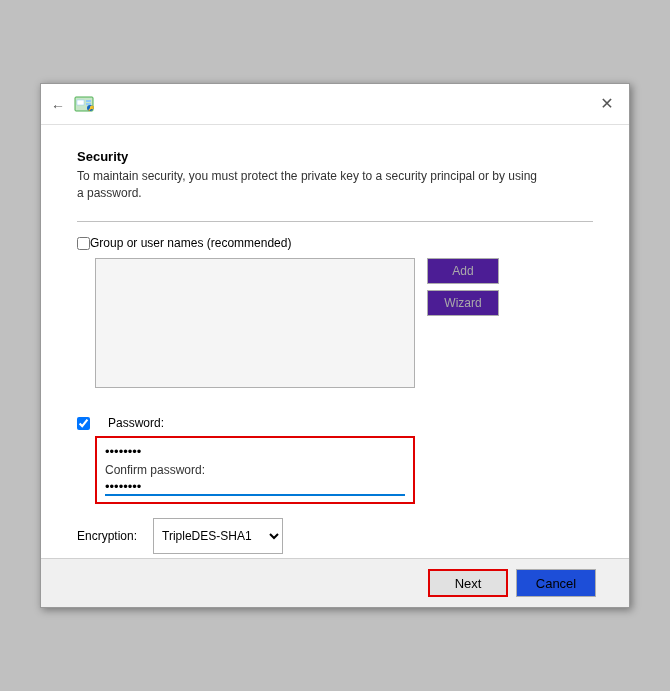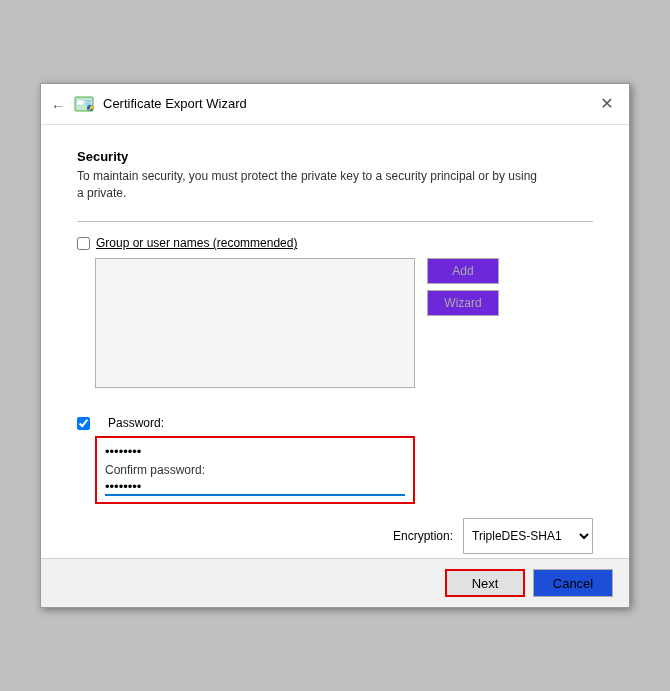--- a/index.html
+++ b/index.html
@@ -77,23 +77,21 @@
       line-height: 1.4;
     }
     .divider {
       border: none;
       border-top: 1px solid #c0c0c0;
       margin-bottom: 14px;
     }
     .checkbox-row {
       display: flex;
       align-items: center;
-      gap: 6px;
       margin-bottom: 8px;
-      text-decoration: underline;
     }
     .checkbox-row input[type="checkbox"] {
       width: 13px;
       height: 13px;
     }
     .checkbox-label {
       font-size: 12px;
     }
     .list-area {
       width: 320px;
@@ -105,21 +103,21 @@
     }
     .list-and-btns {
       display: flex;
       gap: 12px;
       align-items: flex-start;
       margin-bottom: 14px;
     }
     .side-btn {
       width: 72px;
       height: 26px;
-      background: #6d28d9;
+      background: #4c1d95;
       border: 1px solid #adadad;
       cursor: pointer;
       font-size: 12px;
       color: #333;
     }
     .side-btn:disabled {
       color: #aaa;
       cursor: default;
     }
     .password-section {
@@ -155,39 +153,38 @@
       width: 100%;
       border: none;
       border-bottom: 2px solid #0078d7;
       outline: none;
       font-size: 13px;
       background: transparent;
     }
     .encryption-row {
       display: flex;
       align-items: center;
-      gap: 10px;
+      gap: 16px;
       margin-top: 10px;
-      justify-content: flex-end;
     }
     .encryption-label {
       font-size: 12px;
     }
     .encryption-select {
       height: 36px;
       font-size: 12px;
       border: 1px solid #adadad;
       background: #fff;
       padding: 0 4px;
       min-width: 130px;
     }
     .footer {
       background: #f0f0f0;
       border-top: 1px solid #d0d0d0;
-      padding: 10px 16px;
+      padding: 10px 33px;
       display: flex;
       justify-content: flex-end;
       gap: 8px;
     }
     .footer-btn {
       height: 28px;
       min-width: 80px;
       font-size: 13px;
       border: 1px solid #adadad;
       background: #1d4ed8;
@@ -209,30 +206,29 @@
       <span class="back-arrow">←</span>
 
       <svg class="wizard-icon" viewBox="0 0 22 22" xmlns="http://www.w3.org/2000/svg">
         <rect x="2" y="4" width="18" height="14" rx="1" fill="#c8e6c9" stroke="#4caf50" stroke-width="1"></rect>
         <rect x="4" y="7" width="7" height="5" fill="#fff" stroke="#90caf9" stroke-width="0.5"></rect>
         <rect x="13" y="7" width="5" height="2" fill="#90caf9"></rect>
         <rect x="13" y="10" width="5" height="2" fill="#90caf9"></rect>
         <circle cx="17" cy="15" r="3" fill="#1565c0"></circle>
         <text x="15.5" y="17" font-size="5" fill="white" font-family="sans-serif">🔑</text>
       </svg>
-      <span class="title-text">Certificate Export Wizard</span>
     </div>
     <button class="close-btn">✕</button>
   </div>
 
   <div class="content">
     <div class="section-title">Security</div>
     <div class="section-desc">
       <span>To maintain security, you must protect the private key to a security principal or by using</span><br>
-      <span>a private.</span>
+      <span>a password.</span>
     </div>
     <hr class="divider">
 
     <div class="checkbox-row">
       <input type="checkbox" style="">
       <label class="checkbox-label">Group or user names (recommended)</label>
     </div>
 
     <div class="list-and-btns">
       <div class="list-area"></div>

